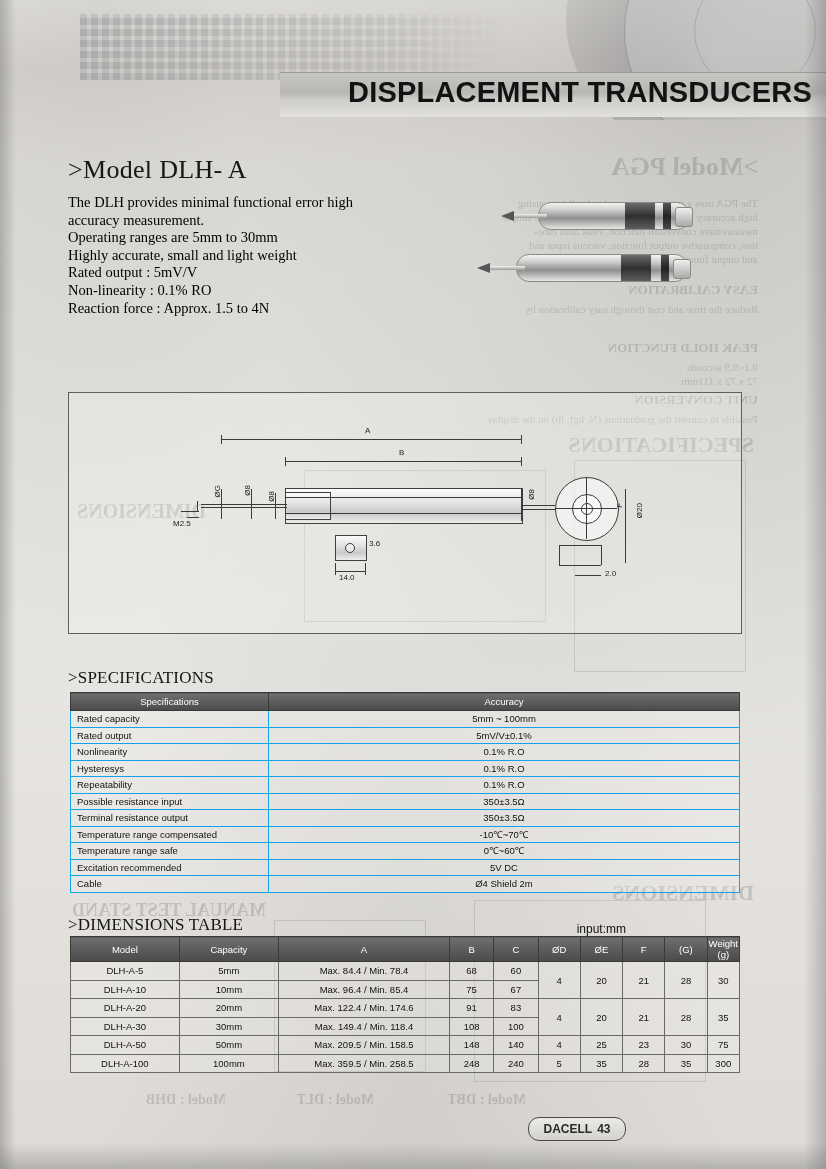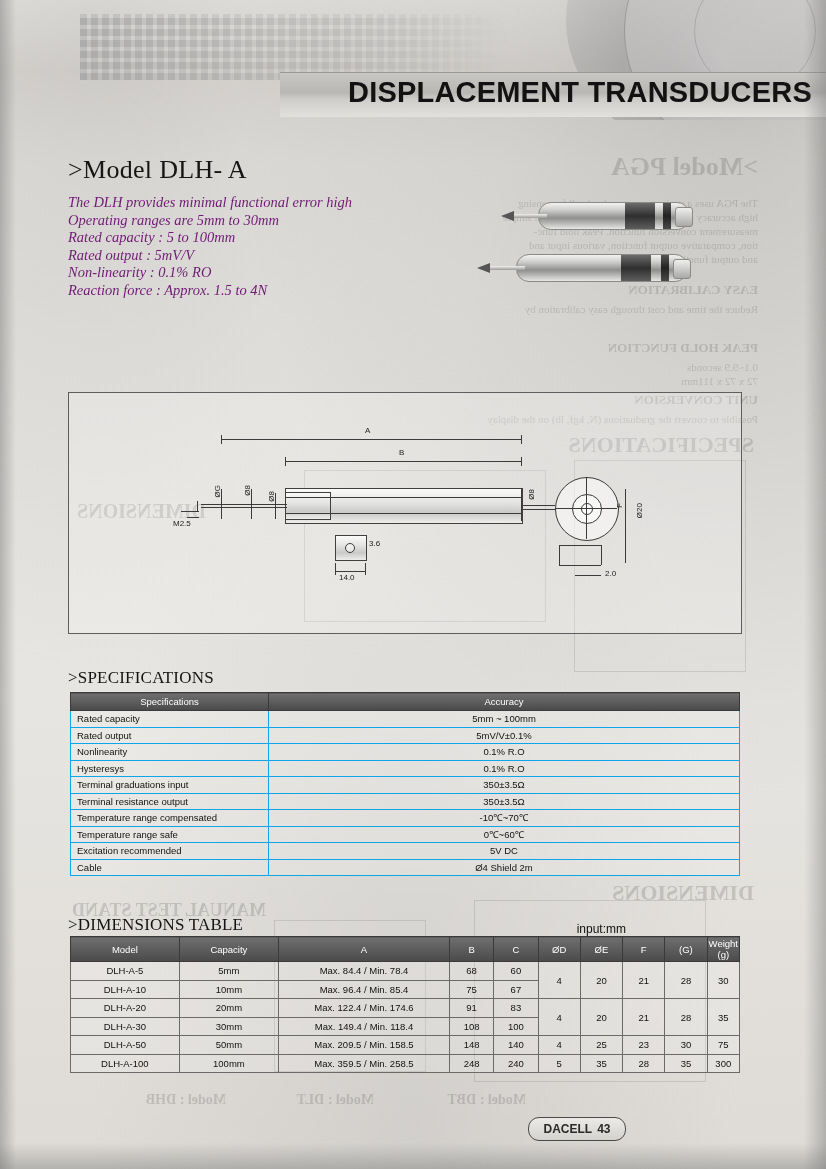--- a/index.html
+++ b/index.html
@@ -77,21 +77,21 @@
   .gh-txt{font-size:11px;line-height:14px;}
   .gh-box{position:absolute;border:1px solid #555;}
   
   .content{position:absolute;left:0;top:0;width:712px;height:1169px;}
   .model-head{
     position:absolute;left:68px;top:155px;
     font-size:26px;letter-spacing:.3px;color:#161616;
   }
   .desc{
     position:absolute;left:68px;top:194px;width:360px;
-    font-size:14.5px;line-height:17.6px;color:#701a75;font-style:italic;
+    font-size:14.5px;line-height:17.6px;color:#000000;
   }
   .desc div{white-space:nowrap;}
   
   .photo{position:absolute;}
   .prod{
     position:absolute;height:26px;border-radius:13px;
     background:linear-gradient(180deg,#f2f2f0 0%, #cfcfcd 26%, #8f8f8d 58%, #bcbcba 80%, #e6e6e4 100%);
     border:1px solid #8a8a88;
   }
   .prod .band{
@@ -229,22 +229,23 @@
 <div class="titlebar">
   <div class="t">DISPLACEMENT TRANSDUCERS</div>
 </div>
 
 <div class="content">
 
   <div class="model-head">&gt;Model DLH- A</div>
 
   <div class="desc">
     <div>The DLH provides minimal functional error high</div>
+    <div>accuracy measurement.</div>
     <div>Operating ranges are 5mm to 30mm</div>
-    <div>Rated capacity : 5 to 100mm</div>
+    <div>Highly accurate, small and light weight</div>
     <div>Rated output : 5mV/V</div>
     <div>Non-linearity : 0.1% RO</div>
     <div>Reaction force : Approx. 1.5 to 4N</div>
   </div>
 
   <div class="photo" style="left:498px;top:196px;width:220px;height:40px;">
     <div class="prod" style="left:40px;top:6px;width:150px;">
       <div class="band" style="left:86px;"></div>
       <div class="band b2" style="left:124px;"></div>
       <div class="cap" style="left:136px;"></div>
@@ -343,21 +344,25 @@
         </tr>
       <tr>
           <td class="k">Nonlinearity</td>
           <td class="v">0.1% R.O</td>
         </tr>
       <tr>
           <td class="k">Hysteresys</td>
           <td class="v">0.1% R.O</td>
         </tr>
       <tr>
-          <td class="k">Terminal graduations input</td>
+          <td class="k">Repeatability</td>
+          <td class="v">0.1% R.O</td>
+        </tr>
+      <tr>
+          <td class="k">Possible resistance input</td>
           <td class="v">350±3.5Ω</td>
         </tr>
       <tr>
           <td class="k">Terminal resistance output</td>
           <td class="v">350±3.5Ω</td>
         </tr>
       <tr>
           <td class="k">Temperature range compensated</td>
           <td class="v">-10℃~70℃</td>
         </tr>

